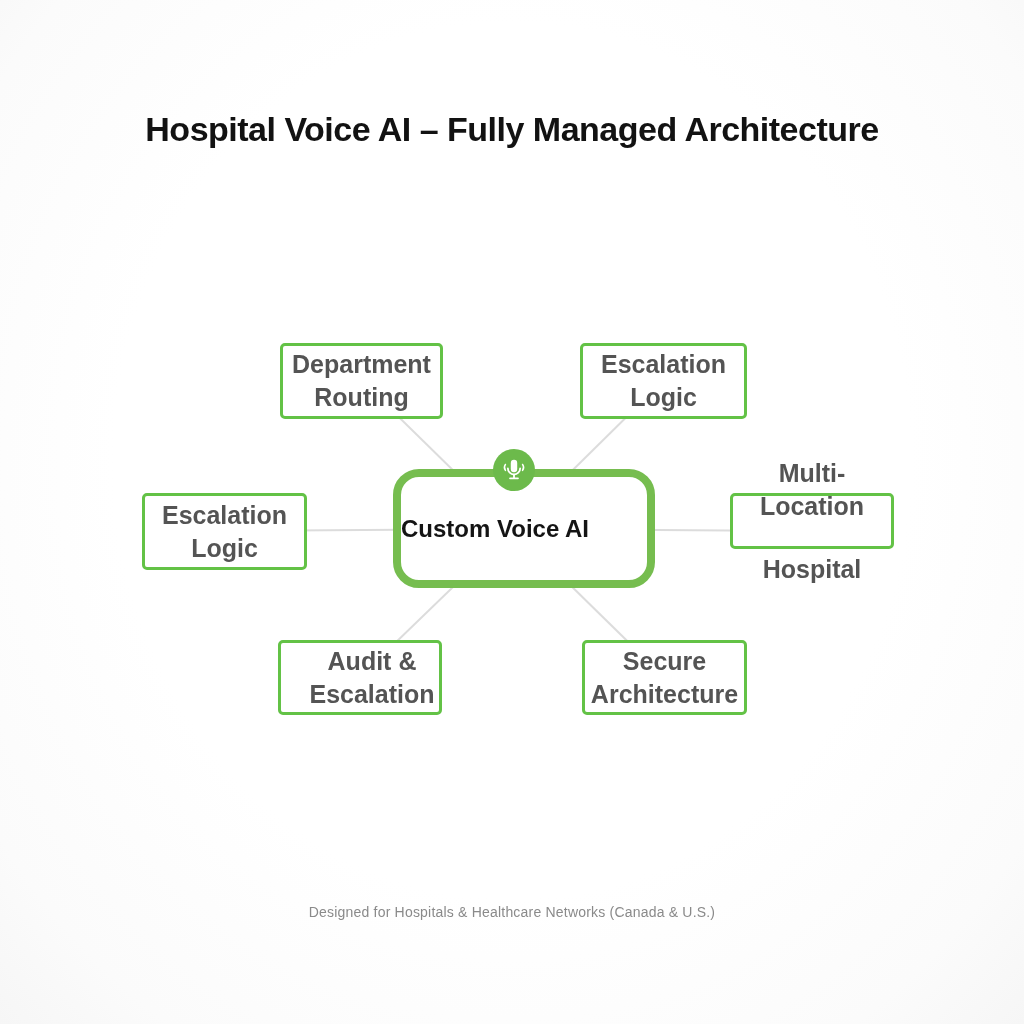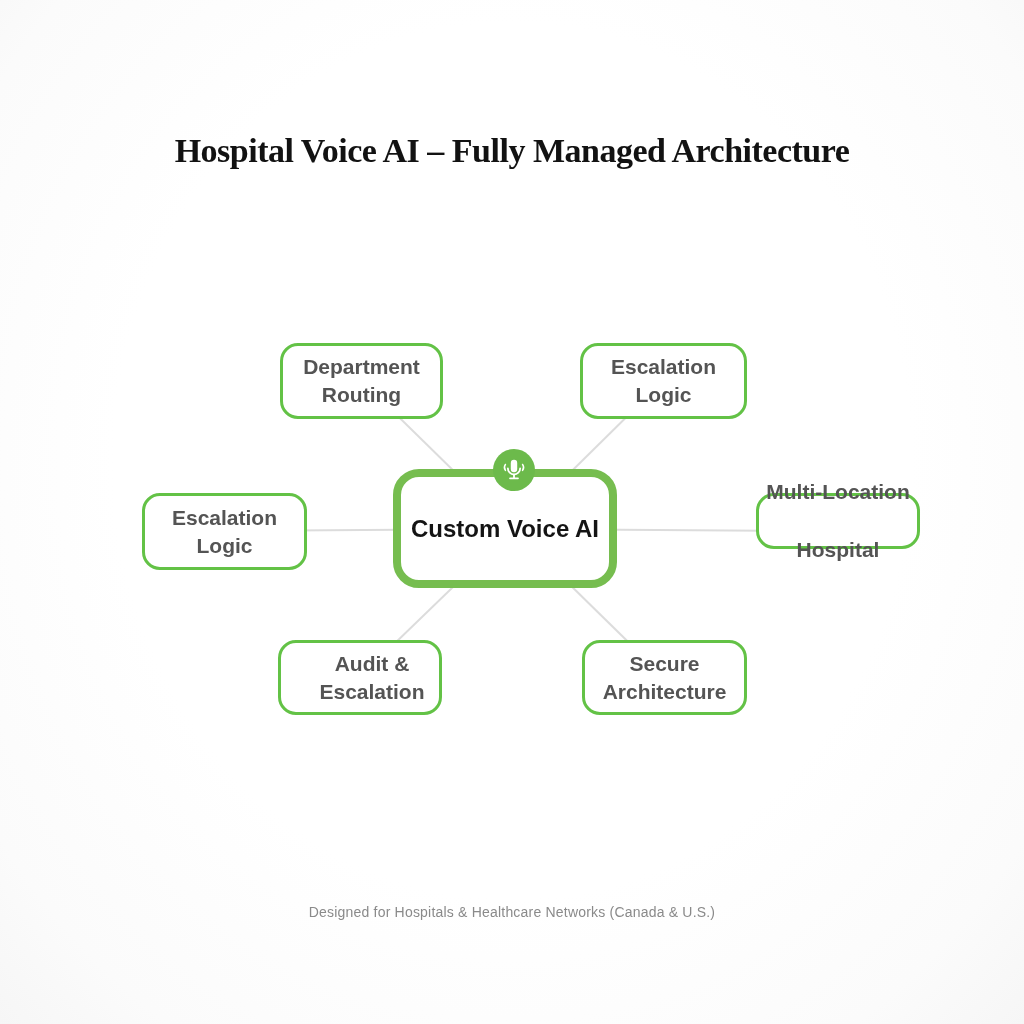--- a/index.html
+++ b/index.html
@@ -20,65 +20,63 @@
     background:var(--page-bg);
   }
   .canvas{
     position:relative;
     width:1024px;height:1024px;
     overflow:hidden;
     background:radial-gradient(ellipse at 50% 45%, #ffffff 55%, #fbfbfb 85%, #f6f6f6 100%);
   }
   .title{
     position:absolute;
-    left:0;right:0;top:132px;
+    left:0;right:0;top:110px;
     text-align:center;
     font-size:34px;
     font-weight:bold;
     letter-spacing:-0.5px;
     color:var(--title-text);
-    font-family:Liberation Serif, serif;
   }
   svg.connectors{
     position:absolute;left:0;top:0;z-index:1;
   }
   .node{
     position:absolute;
     z-index:2;
     background:#fff;
     border:3px solid var(--node-border);
-    border-radius:18px;
+    border-radius:5px;
     display:flex;
     flex-direction:column;
     align-items:center;
     justify-content:center;
     text-align:center;
-    font-size:21px;
+    font-size:25px;
     font-weight:bold;
     line-height:1.32;
     color:var(--node-text);
   }
   .node span{display:block;}
   .node-dept      {left:280px; top:343px; width:163px; height:76px;}
   .node-esc-top   {left:580px; top:343px; width:167px; height:76px;}
   .node-esc-left  {left:142px; top:493px; width:165px; height:77px;}
-  .node-multi     {left:756px; top:493px; width:164px; height:56px;gap:30px;}
+  .node-multi     {left:730px; top:493px; width:164px; height:56px;gap:30px;}
   .node-audit     {left:278px; top:640px; width:164px; height:75px;padding-left:24px;}
   .node-secure    {left:582px; top:640px; width:165px; height:75px;}
   .central{
     position:absolute;
     z-index:2;
-    left:393px; top:469px; width:224px; height:119px;
+    left:393px; top:469px; width:262px; height:119px;
     background:#fff;
     border:8px solid var(--central-border);
     border-radius:26px;
     display:flex;
-    flex-direction:column;
+    flex-direction:row;
     align-items:center;
-    justify-content:center;
     text-align:center;
     font-size:24px;
     font-weight:bold;
     line-height:1.22;
     color:var(--central-text);
   }
   .central span{display:block;}
   .badge{
     position:absolute;
     z-index:3;

